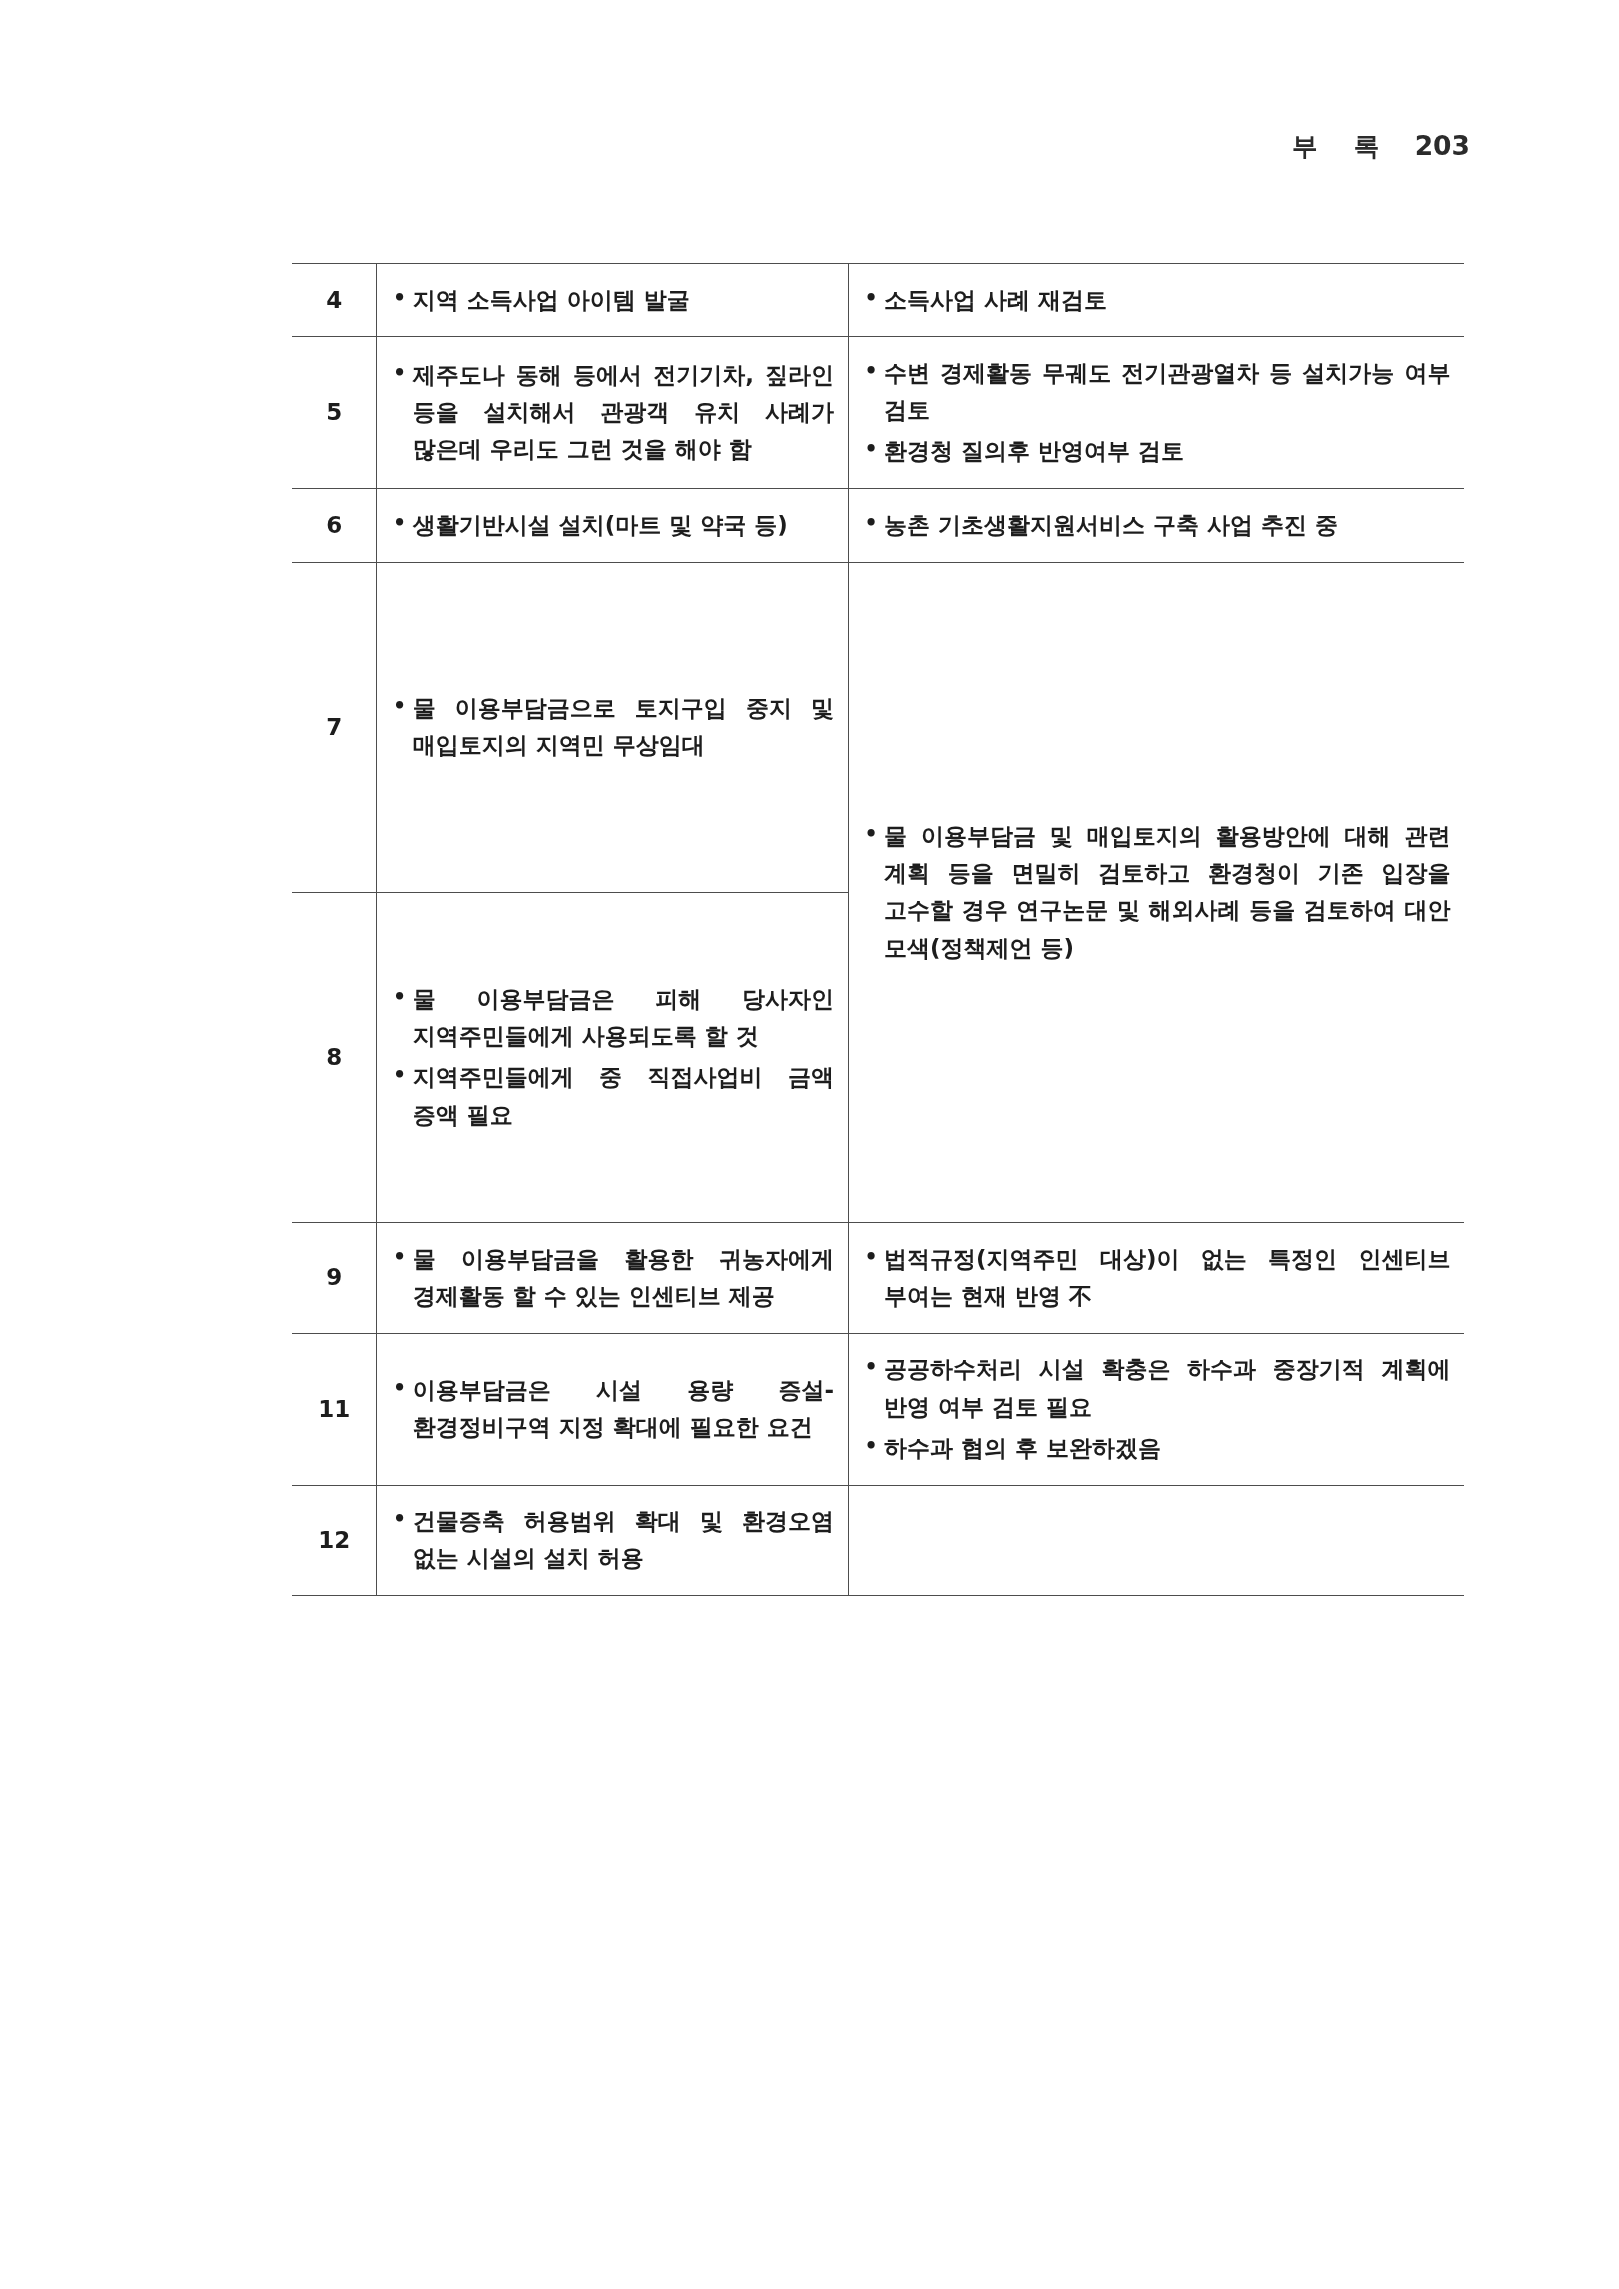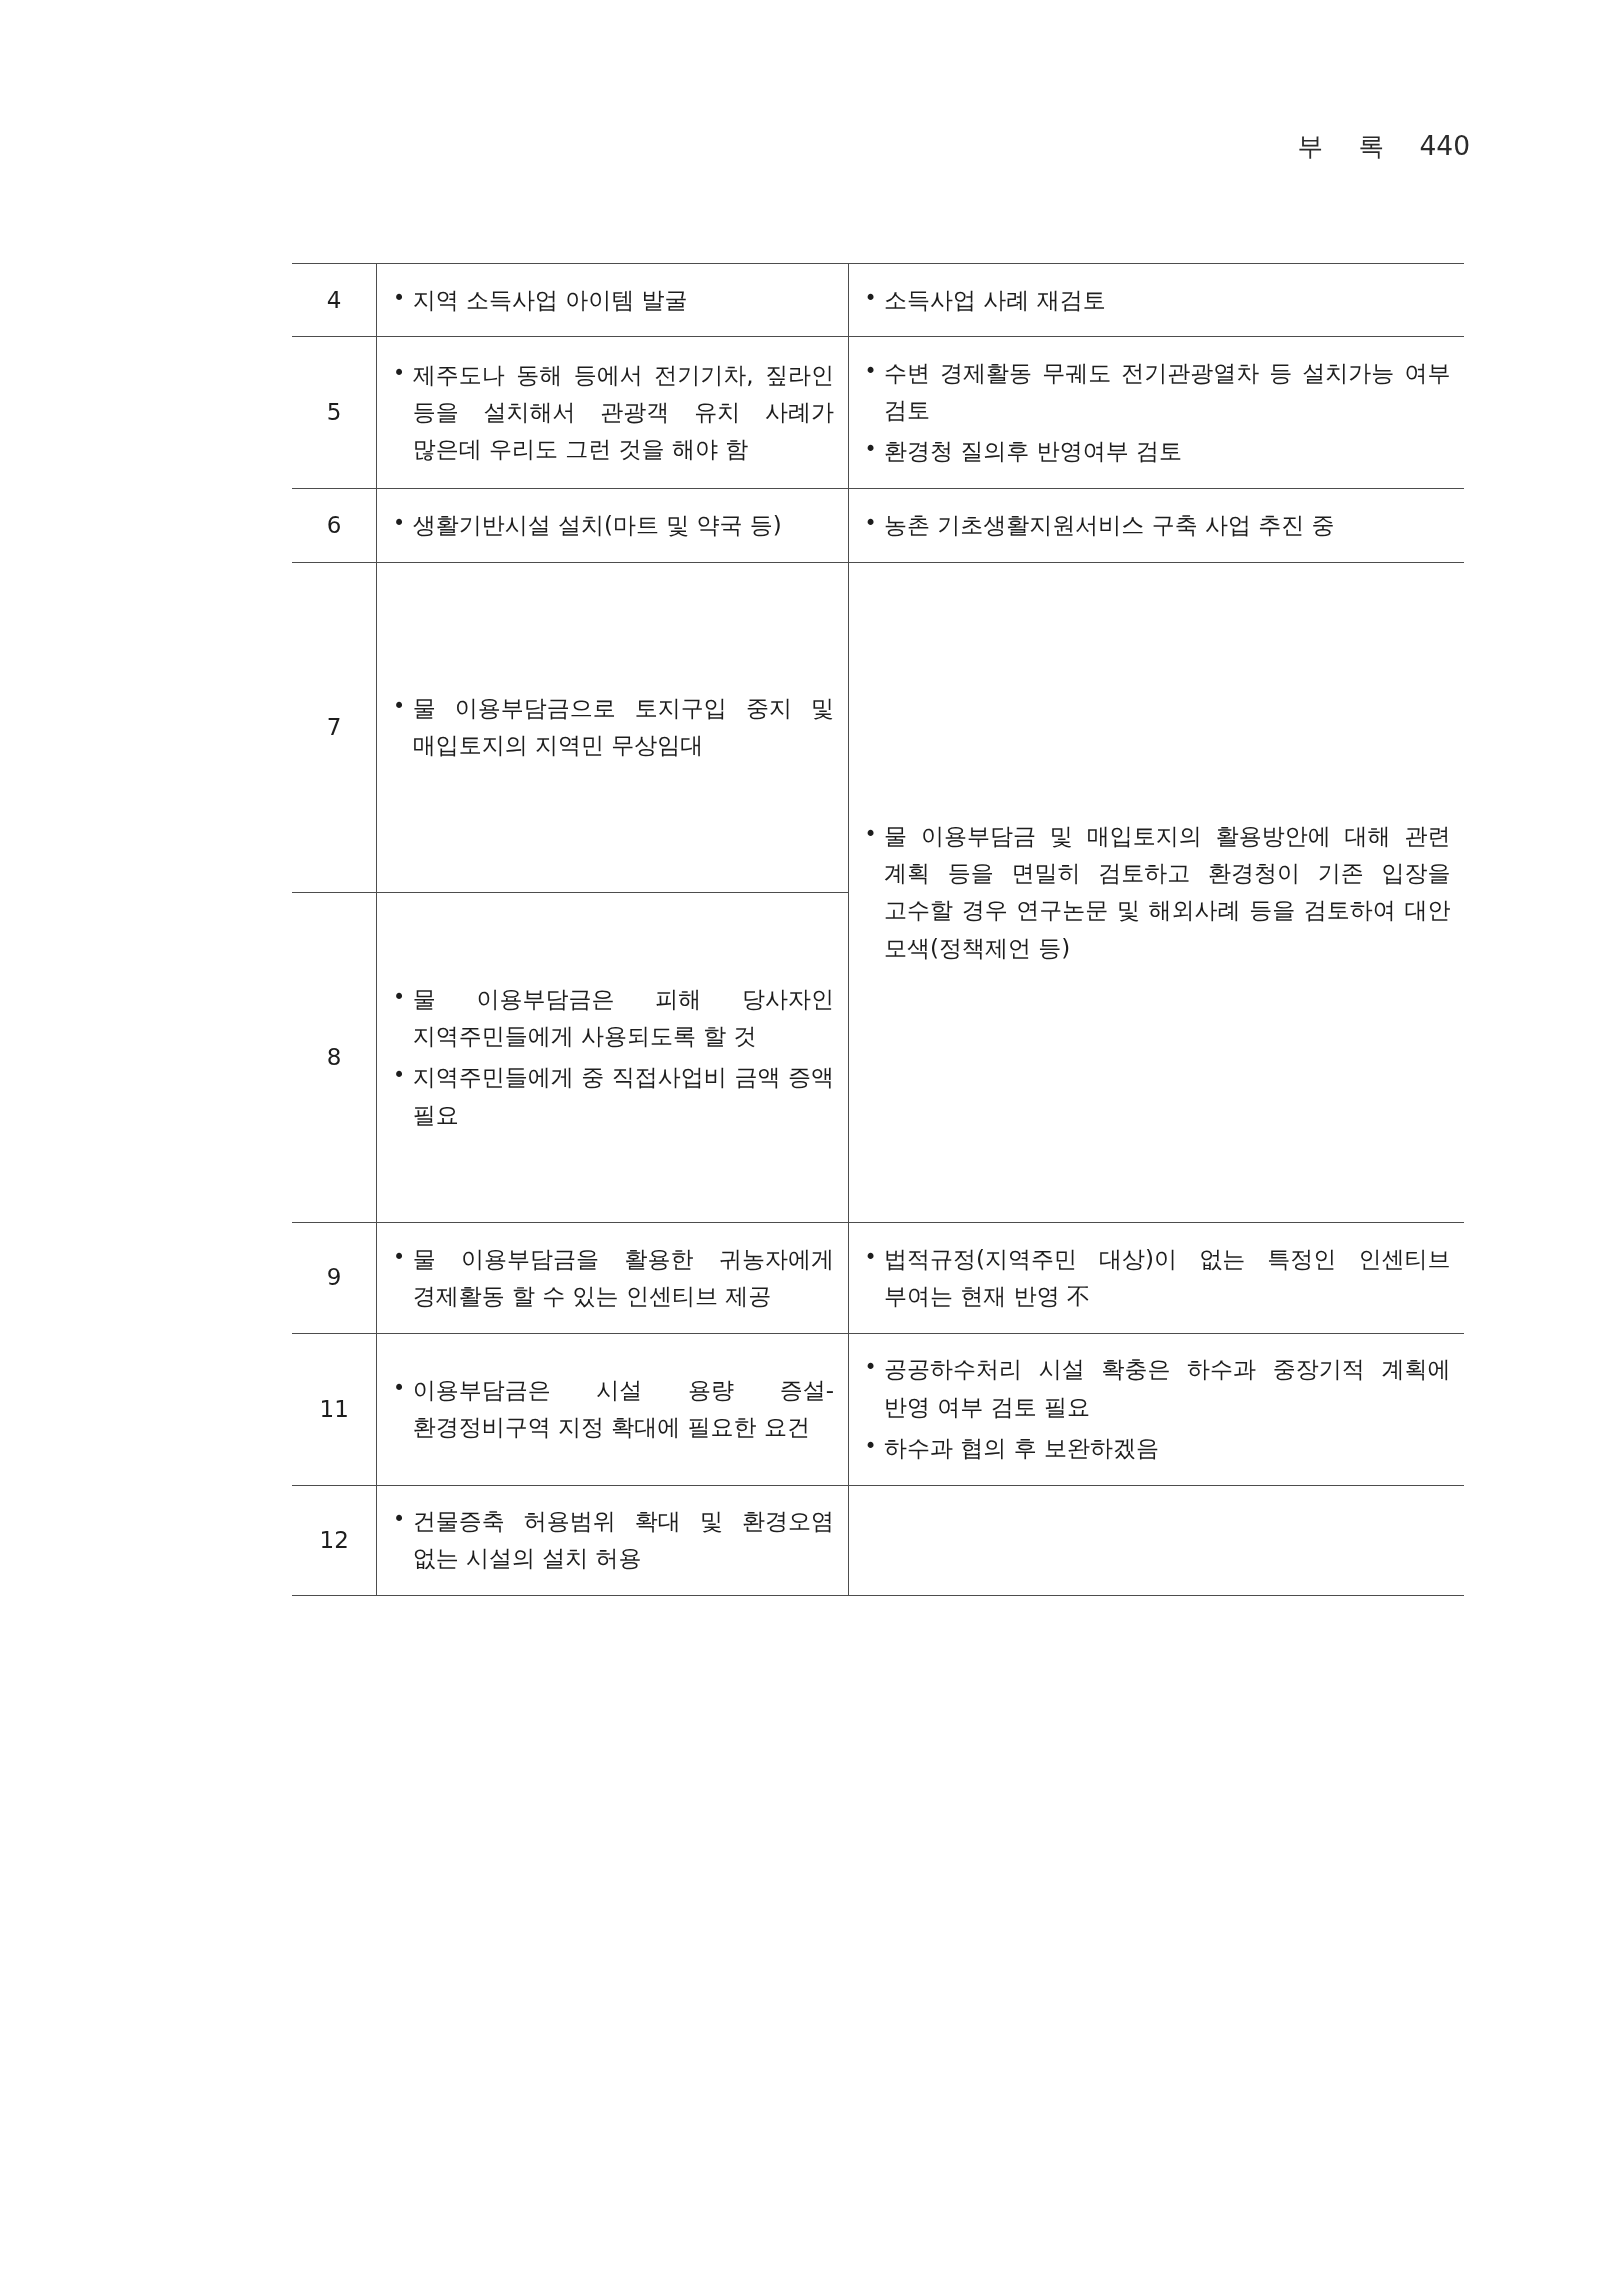--- a/index.html
+++ b/index.html
@@ -14,20 +14,21 @@
     color: #1a1a1a;
     position: relative;
     overflow: hidden;
   }
 
   .page {
     position: relative;
     width: 1619px;
     height: 1706px;
     box-sizing: border-box;
+    font-weight: bold;
   }
 
   
   .page-header {
     position: absolute;
     top: 129px;
     right: 149px;
     display: flex;
     align-items: baseline;
     gap: 21.6px;
@@ -114,21 +115,21 @@
   .tall-cell { height: 294px; }
   .cell-pad-lg { padding-top: 25.5px; padding-bottom: 25.5px; }
 </style>
 </head>
 <body>
 
 <div class="page">
 
   <div class="page-header">
     <span class="hdr-label">부 록</span>
-    <span class="hdr-number">440</span>
+    <span class="hdr-number">203</span>
   </div>
 
   <div class="table-wrap">
     <table class="minutes">
       <tbody>
 
         <tr>
           <td class="col-no">4</td>
           <td class="col-left">
             <ul class="bullets">

